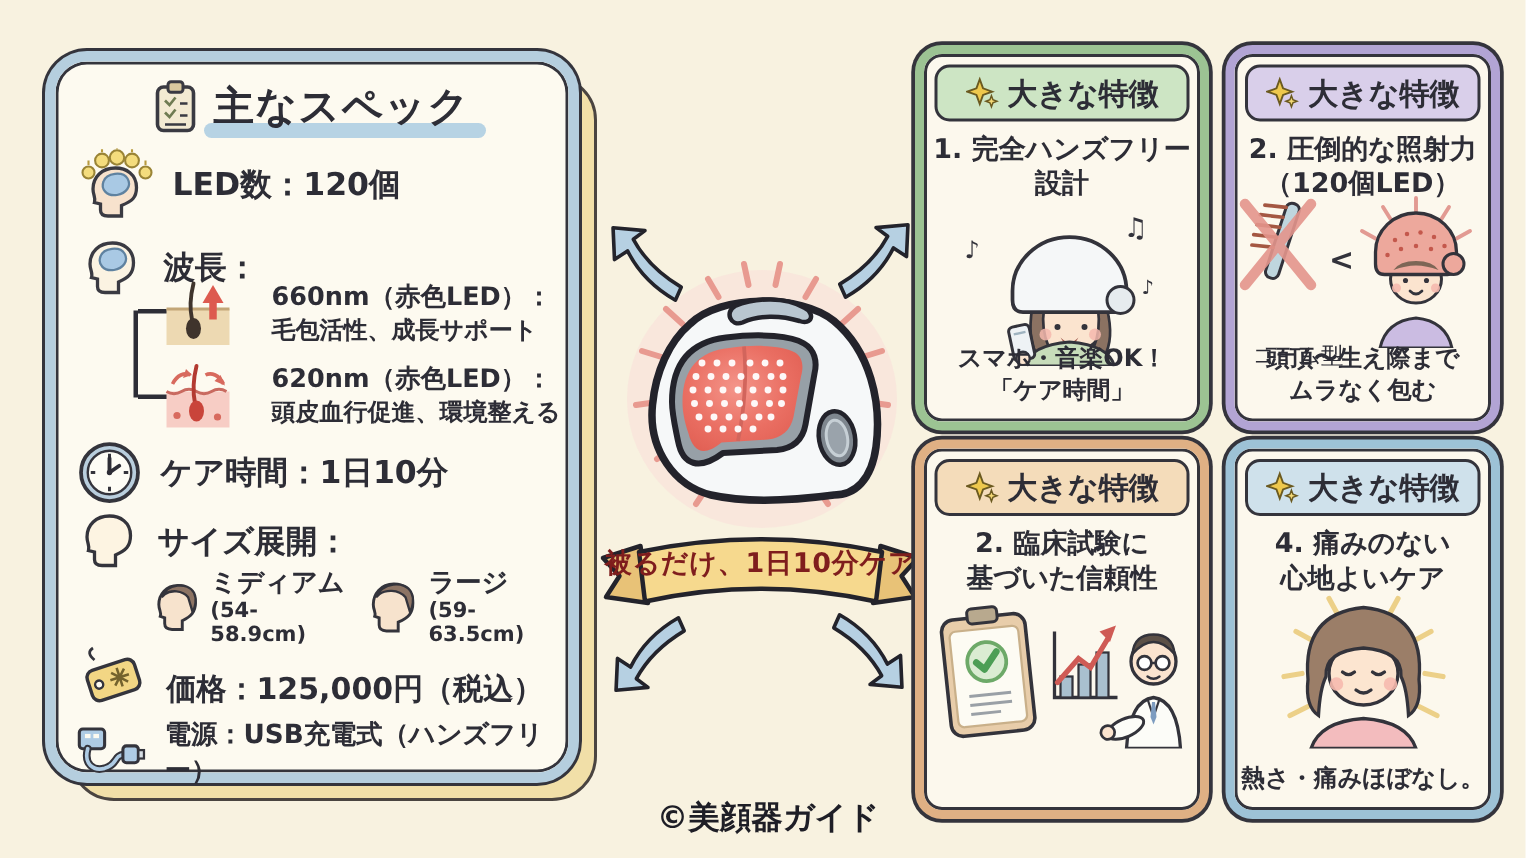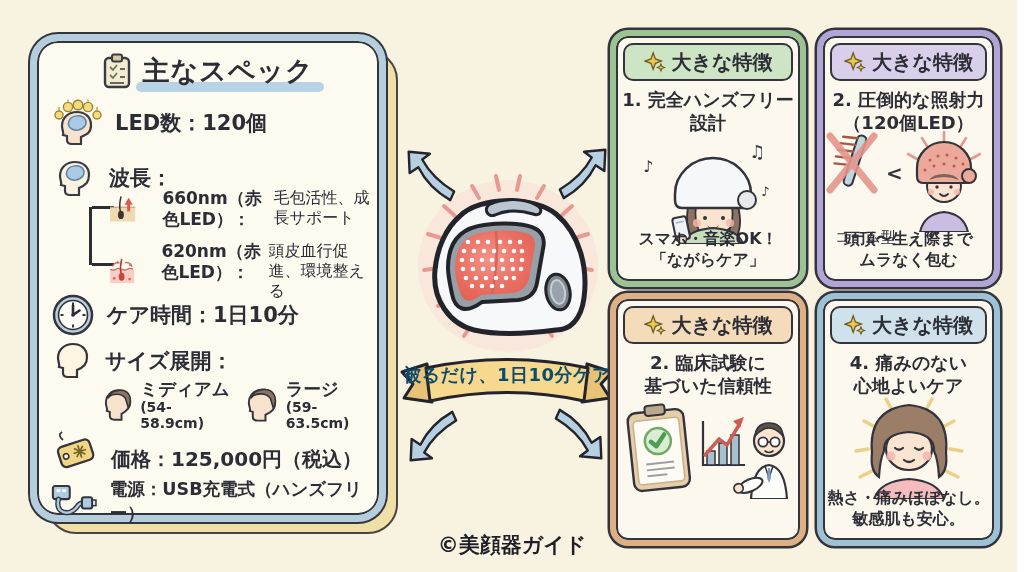--- a/index.html
+++ b/index.html
@@ -25,34 +25,34 @@
   .slabel.big{font-size:21px;}
   .slabel.small{font-size:17.5px;}
   .r-led{top:58px;} .r-wave{top:114px;} .r-care{top:252px;}
   .r-size{top:298px;} .r-price{top:390px;align-items:flex-end;} .r-power{top:436px;}
   .tree{position:absolute;left:52px;top:166px;width:24px;height:58px;
     border-left:3px solid #2d2d36;}
   .tree::before,.tree::after{content:'';position:absolute;left:0;width:22px;height:3px;background:#2d2d36;}
   .tree::before{top:-1px;} .tree::after{bottom:-1px;}
   .wave-item{position:absolute;left:72px;display:flex;align-items:center;gap:8px;}
   .w1{top:145px;} .w2{top:200px;}
-  .wave-txt{display:flex;flex-direction:row;line-height:1.25;margin-left:18px;}
+  .wave-txt{display:flex;flex-direction:column;line-height:1.25;margin-left:18px;}
   .wave-l1{font-size:17px;font-weight:700;}
-  .wave-l2{font-size:16px;font-weight:400;}
+  .wave-l2{font-size:16px;font-weight:700;}
   .size-row{position:absolute;left:64px;top:338px;display:flex;gap:9px;}
   .size-opt{display:flex;align-items:center;gap:6px;}
   .size-txt{display:flex;flex-direction:column;line-height:1.15;}
   .size-name{font-size:17.5px;font-weight:700;}
   .size-range{font-size:14px;font-weight:700;}
 
   
   .helmet-wrap{position:absolute;left:408px;top:164px;width:200px;height:192px;}
   .banner{position:absolute;left:396px;top:346px;width:222px;height:64px;}
   .banner-text{position:absolute;left:0;right:0;top:17px;text-align:center;
-    font-size:18px;font-weight:700;color:#0c4a6e;letter-spacing:0.5px;}
+    font-size:18px;font-weight:700;color:#7f1d1d;letter-spacing:0.5px;}
   .arrow{position:absolute;width:58px;height:58px;}
   .a-tl{left:400px;top:146px;}
   .a-tr{left:556px;top:144px;transform:scaleX(-1);}
   .a-bl{left:402px;top:408px;transform:scaleY(-1);}
   .a-br{left:552px;top:406px;transform:scale(-1,-1);}
   .copyright{position:absolute;left:404px;top:531px;width:216px;text-align:center;
     font-size:21px;font-weight:700;color:#1e1e26;}
 
   
   .card{position:absolute;background:#fcf8ed;border-radius:18px;
@@ -346,21 +346,21 @@
         <circle cx="97" cy="91" r="4" fill="#f5b9ae" opacity="0.85"></circle>
       <path d="M50 112 Q54 98 80 96 Q106 98 110 112 Z" fill="#c7dcba" stroke="#33333b" stroke-width="2"></path>
       <g transform="rotate(-12 48 96)">
         <rect x="41" y="85" width="14" height="23" rx="3" fill="#eef2f5" stroke="#33333b" stroke-width="2"></rect>
         <path d="M44 90 h8" stroke="#9fb3c0" stroke-width="1.6"></path>
       </g>
       <circle cx="49" cy="107" r="4.5" fill="#fbe4cf" stroke="#33333b" stroke-width="1.6"></circle>
     </svg>
     <div class="card-caption">
       <div>スマホ・音楽OK！</div>
-      <div>「ながらケア」</div>
+      <div>「ケア時間」</div>
     </div>
   </div>
 
   <div class="card card2">
     <div class="card-head">
       <svg width="22" height="22" viewBox="0 0 24 24">
         <path d="M10 2 L12.4 8.6 L19 11 L12.4 13.4 L10 20 L7.6 13.4 L1 11 L7.6 8.6 Z" fill="#eec84d" stroke="#6b5a20" stroke-width="1.4"></path>
         <path d="M18.5 14 L19.6 16.9 L22.5 18 L19.6 19.1 L18.5 22 L17.4 19.1 L14.5 18 L17.4 16.9 Z" fill="#f3d876" stroke="#6b5a20" stroke-width="1.1"></path>
       </svg>
       <span>大きな特徴</span>
@@ -495,17 +495,16 @@
       <path d="M38 66 Q34 22 75 18 Q116 22 112 66 Q114 84 105 90 Q104 72 100 64 Q101 47 75 45 Q49 47 50 64 Q46 72 45 90 Q36 84 38 66 Z" fill="#9b7e68" stroke="#33333b" stroke-width="2.2"></path>
       <path d="M61 61 q4 3.5 8 0" stroke="#33333b" stroke-width="2.2" fill="none" stroke-linecap="round"></path>
       <path d="M81 61 q4 3.5 8 0" stroke="#33333b" stroke-width="2.2" fill="none" stroke-linecap="round"></path>
       <path d="M70 73 q5 4 10 0" stroke="#33333b" stroke-width="2.2" fill="none" stroke-linecap="round"></path>
       <circle cx="57" cy="69" r="4.5" fill="#f6b9ae" opacity="0.9"></circle>
         <circle cx="93" cy="69" r="4.5" fill="#f6b9ae" opacity="0.9"></circle>
       <path d="M40 112 Q46 94 75 92 Q104 94 110 112 Z" fill="#f3bcbe" stroke="#33333b" stroke-width="2.2"></path>
     </svg>
     <div class="card-caption">
       <div>熱さ・痛みほぼなし。</div>
-      <div>敏感肌も安心。</div>
     </div>
   </div>
 
 </div>
 
 </body></html>

